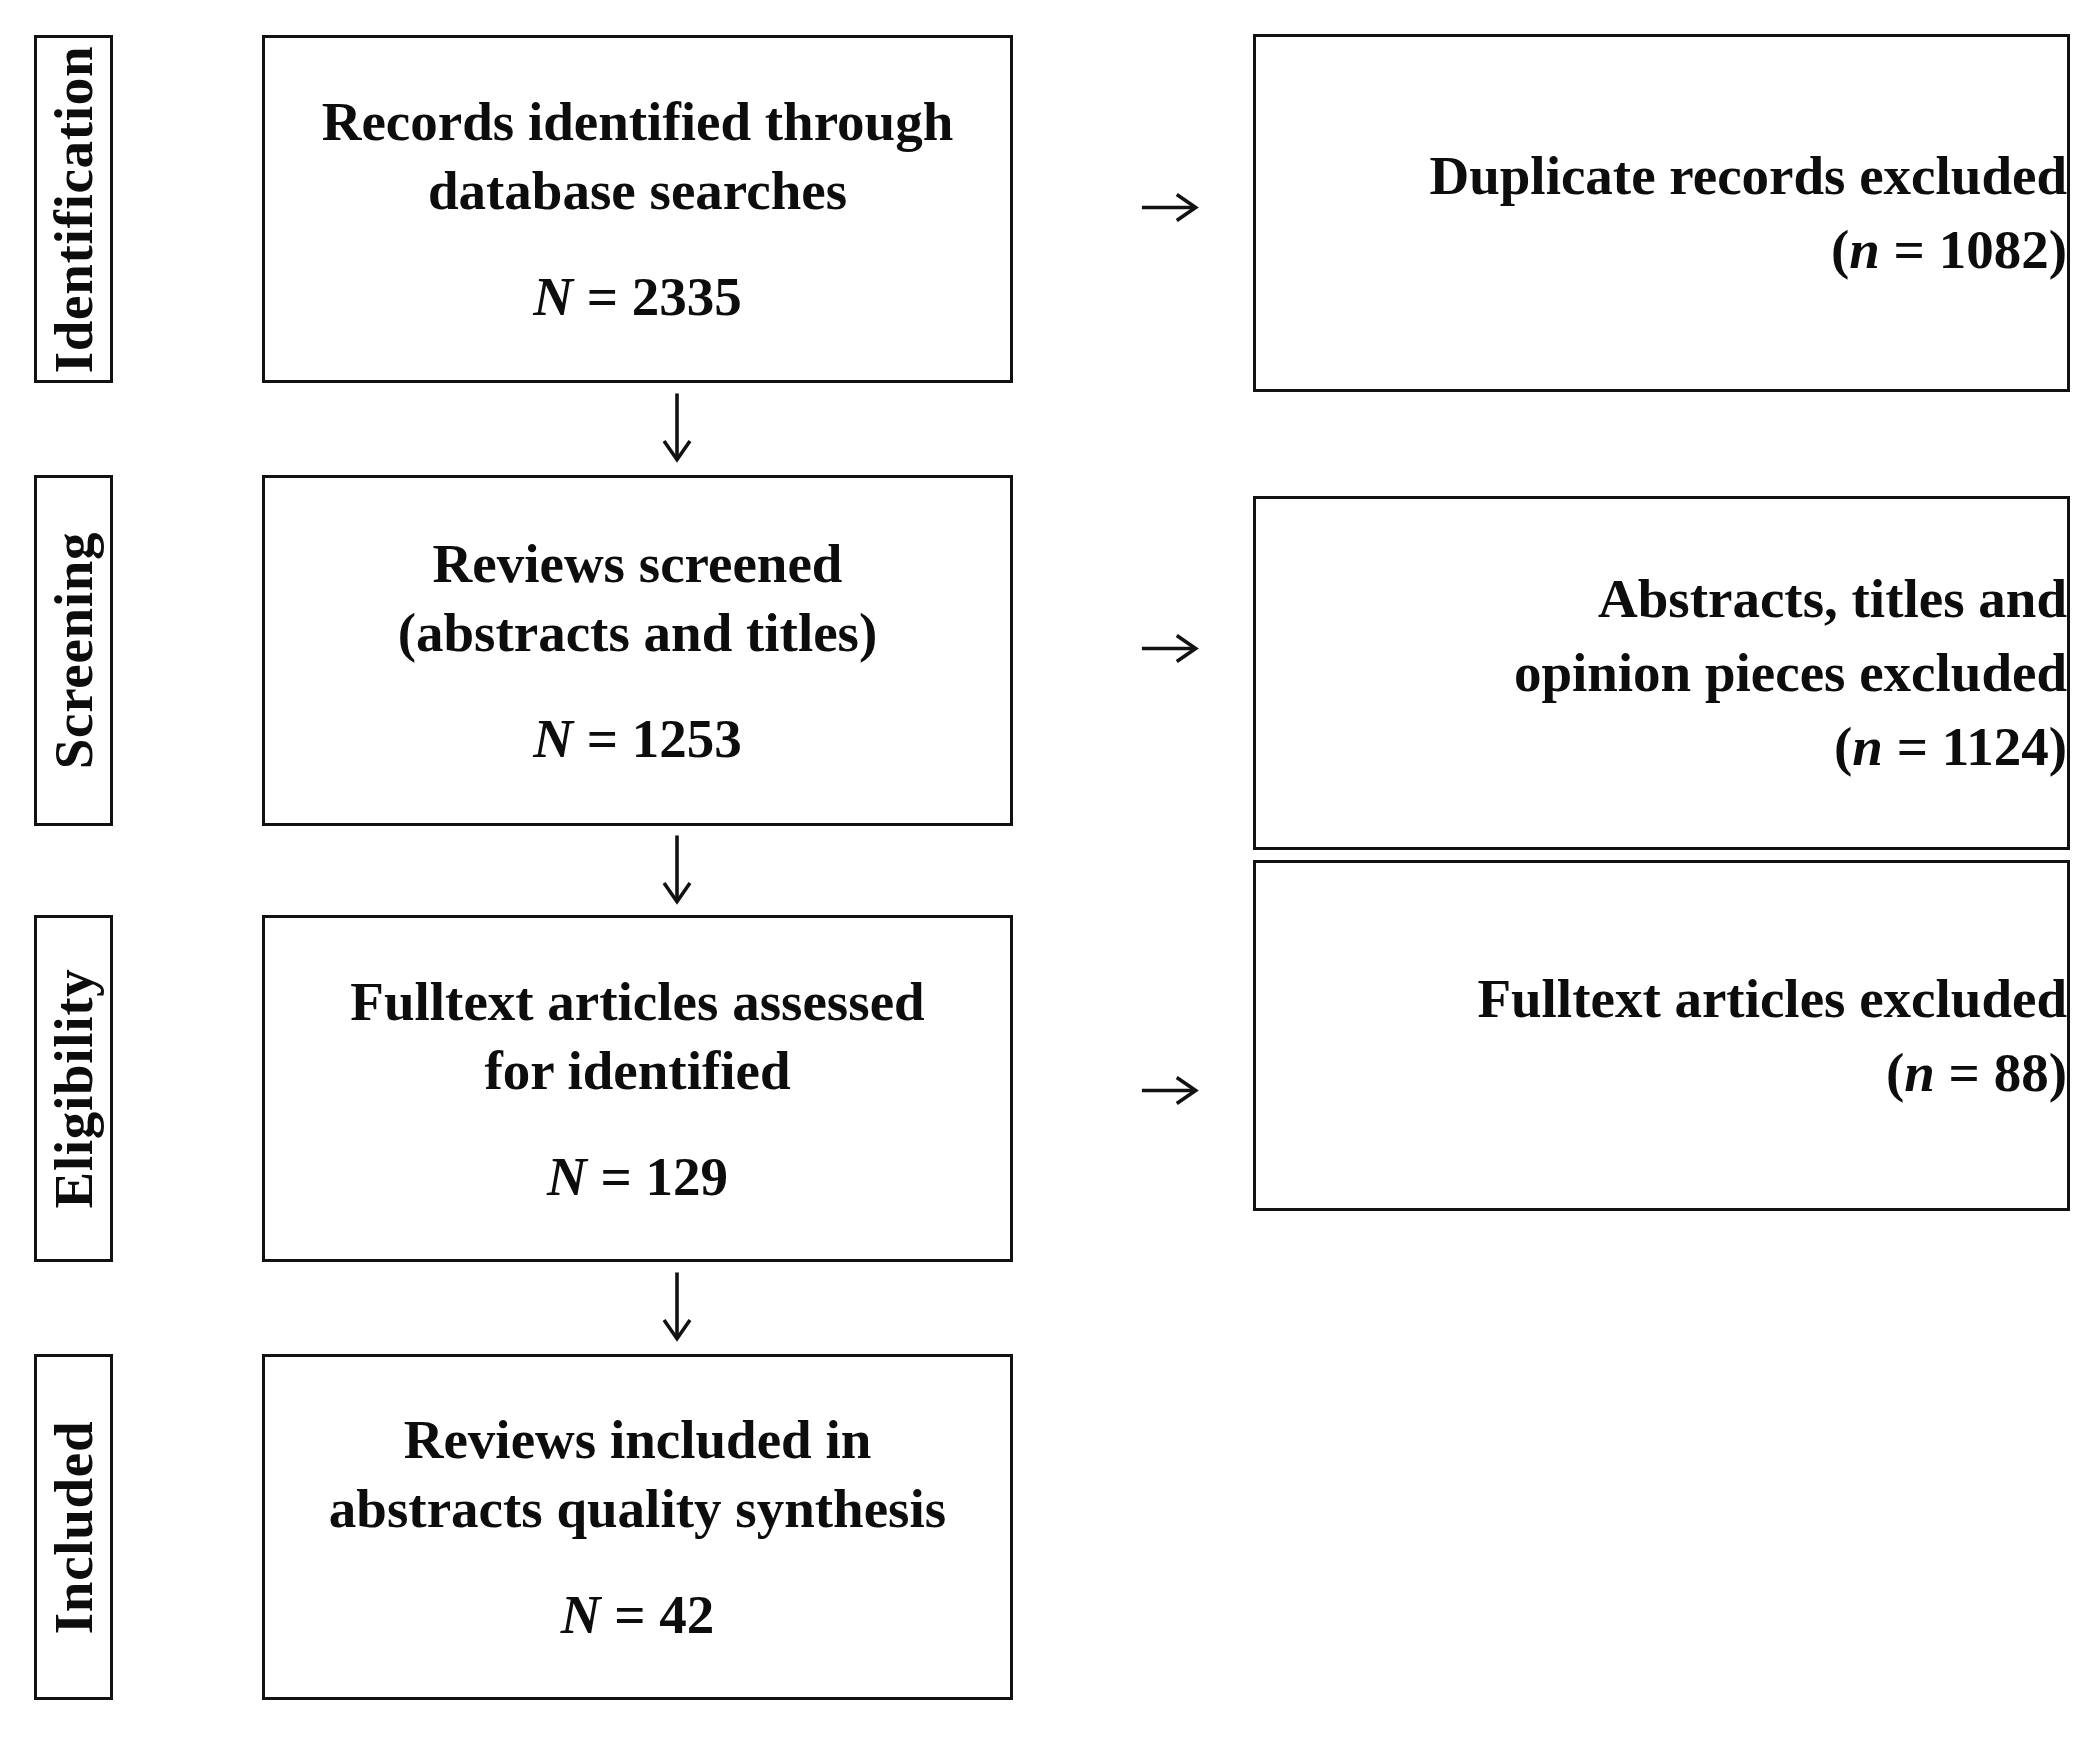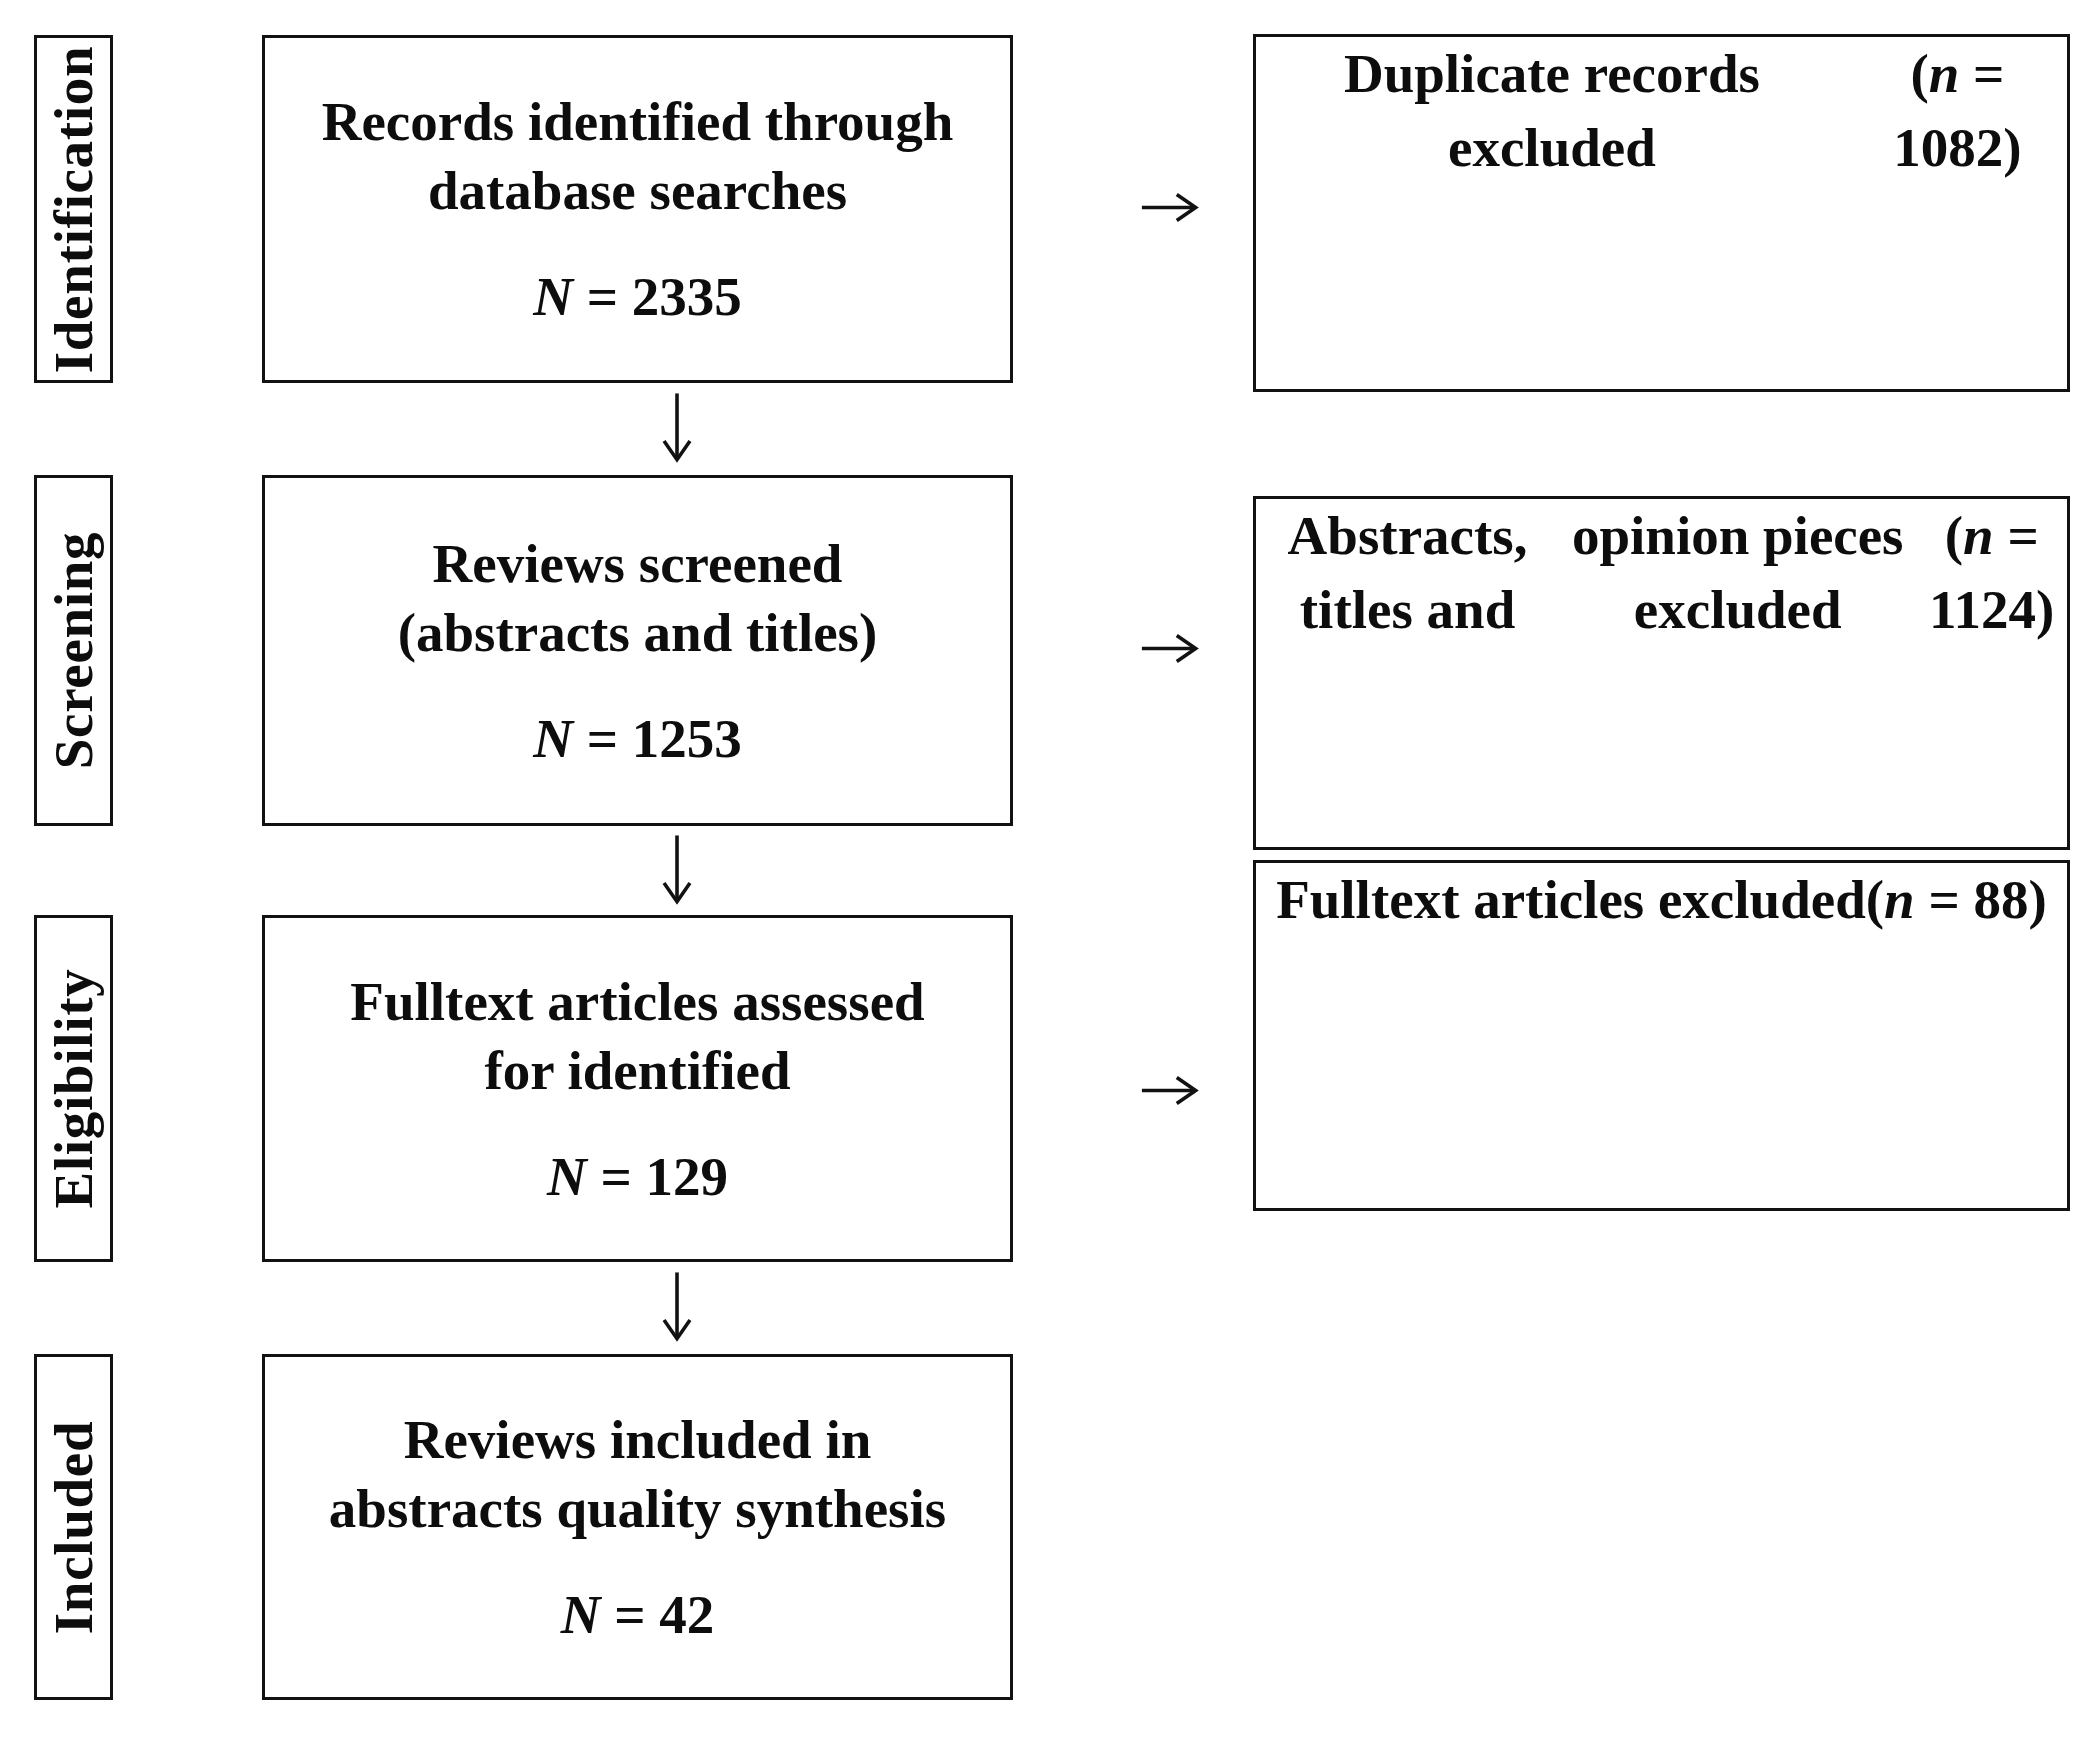--- a/index.html
+++ b/index.html
@@ -46,22 +46,23 @@
     line-height: 69px;
   }
   .side-box {
     position: absolute;
     left: 1253px;
     width: 817px;
     border: 3.6px solid #121212;
     box-sizing: border-box;
     background: #ffffff;
     display: flex;
+    flex-direction: column;
     justify-content: center;
-    align-items: flex-start;
+    align-items: flex-end;
     text-align: center;
     font-size: 55px;
     line-height: 74px;
   }
   .n-line { margin-top: 37px; }
   .it { font-style: italic; }
   .arrow { position: absolute; }
   .arrow svg { display: block; }
   .arrow path, .arrow line, .arrow polyline {
     stroke: #121212;

